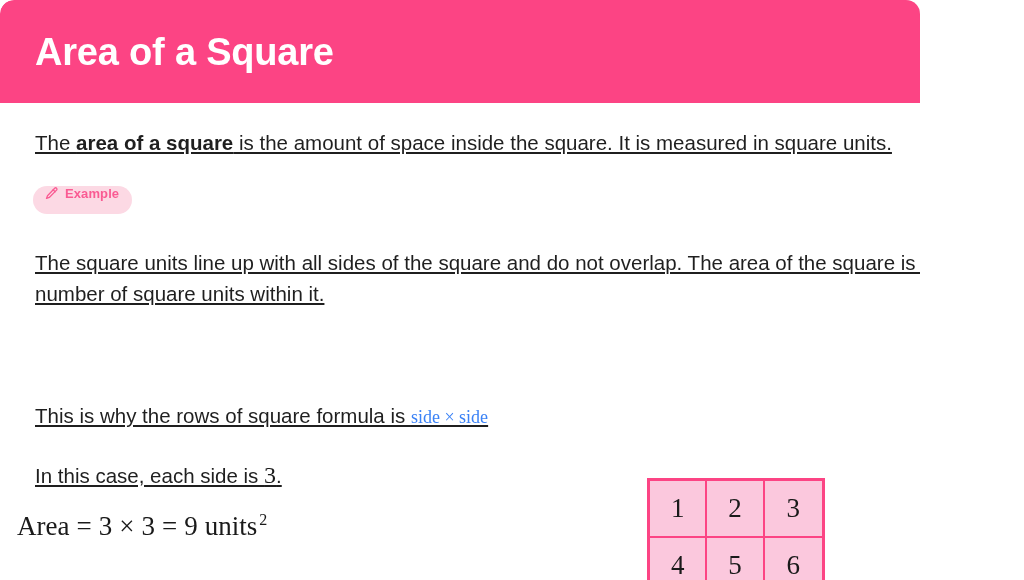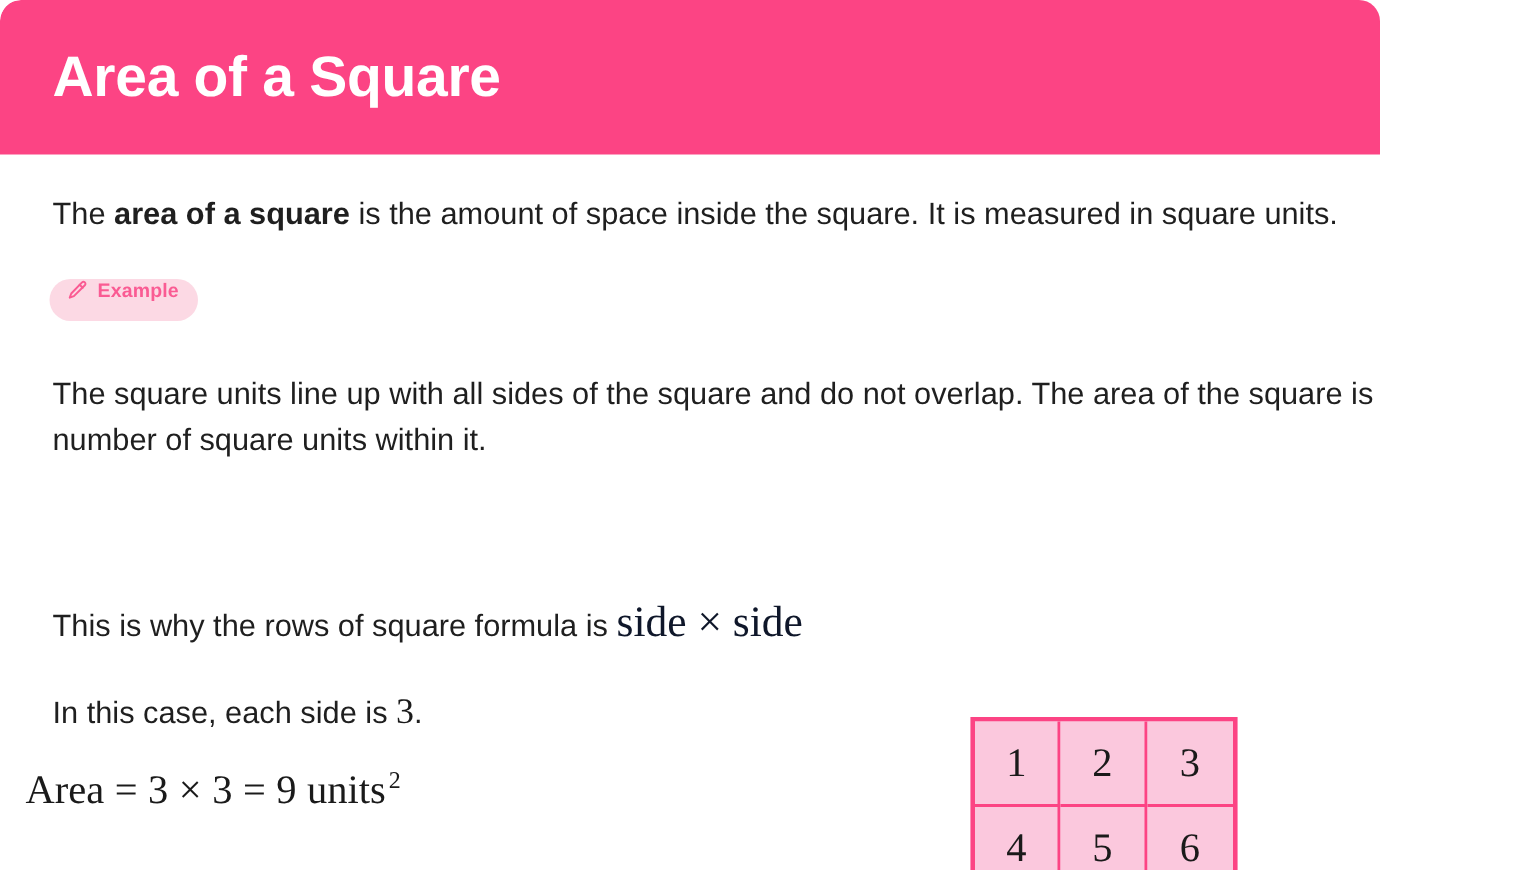--- a/index.html
+++ b/index.html
@@ -60,20 +60,21 @@
   }
 
   .para {
     position: absolute;
     left: 35px;
     margin: 0;
     font-size: 20.5px;
     line-height: 31px;
     color: #1f1f1f;
     font-family: "Liberation Sans", sans-serif;
+    text-decoration: underline;
   }
   .para b { font-weight: 700; }
 
   .p1 { top: 24px;  width: 930px; }
   .p2 { top: 144px; width: 935px; }
   .p3 { top: 220px; width: 940px; }
   .p4 { top: 297px; width: 620px; }
   .p5 { top: 357px; width: 500px; }
 
   
@@ -95,22 +96,22 @@
     font-weight: 700;
     color: #fa5b93;
     font-family: "Liberation Sans", sans-serif;
     letter-spacing: 0.1px;
   }
   .pencil-icon { display: block; width: 15px; height: 15px; }
 
   
   .math {
     font-family: "Liberation Serif", serif;
-    font-size: 29px;
-    color: #0f172a;
+    font-size: 18px;
+    color: #3b82f6;
     white-space: nowrap;
   }
   .math-inline {
     font-family: "Liberation Serif", serif;
     font-size: 24px;
     color: #1a1a1a;
   }
   .formula {
     position: absolute;
     left: 17px;

